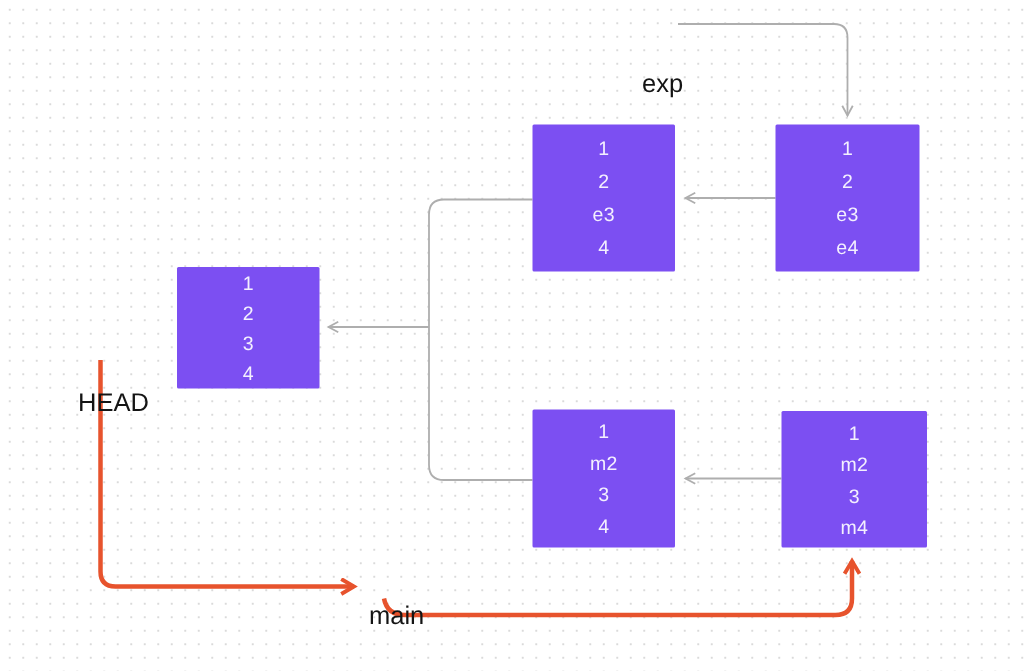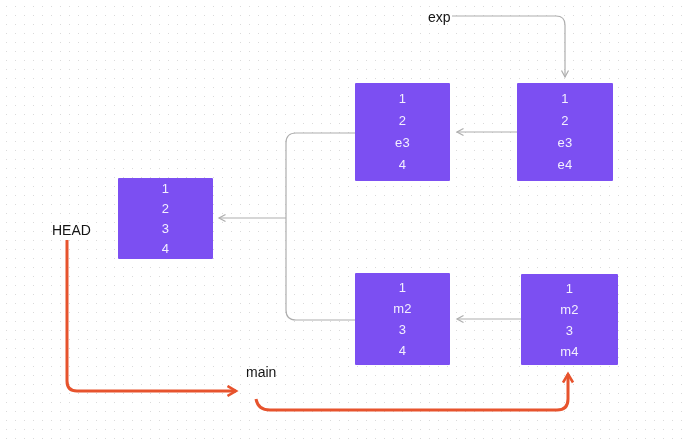--- a/index.html
+++ b/index.html
@@ -31,23 +31,24 @@
     border-radius: 1px;
   }
   .node-base        { left: 118px; top: 178px; width: 95px; height: 81px; }
   .node-exp-parent  { left: 355px; top:  83px; width: 95px; height: 98px; line-height: 22px; }
   .node-exp-tip     { left: 517px; top:  83px; width: 96px; height: 98px; line-height: 22px; }
   .node-main-parent { left: 355px; top: 273px; width: 95px; height: 92px; line-height: 21px; }
   .node-main-tip    { left: 521px; top: 274px; width: 97px; height: 91px; line-height: 21px; }
   .floating-label {
     position: absolute;
     color: var(--color-label_text, #141414);
-    font-size: 14px;
+    font-size: 17px;
     font-weight: 500;
     white-space: nowrap;
+    margin-top: 37px;
   }
   .label-exp  { left: 428px; top: 9px;   }
   .label-head { left: 52px;  top: 222px; text-align: center; }
   .label-main { left: 246px; top: 364px; }
   svg.overlay {
     position: absolute;
     left: 0; top: 0;
     width: 685px;
     height: 447px;
     pointer-events: none;

